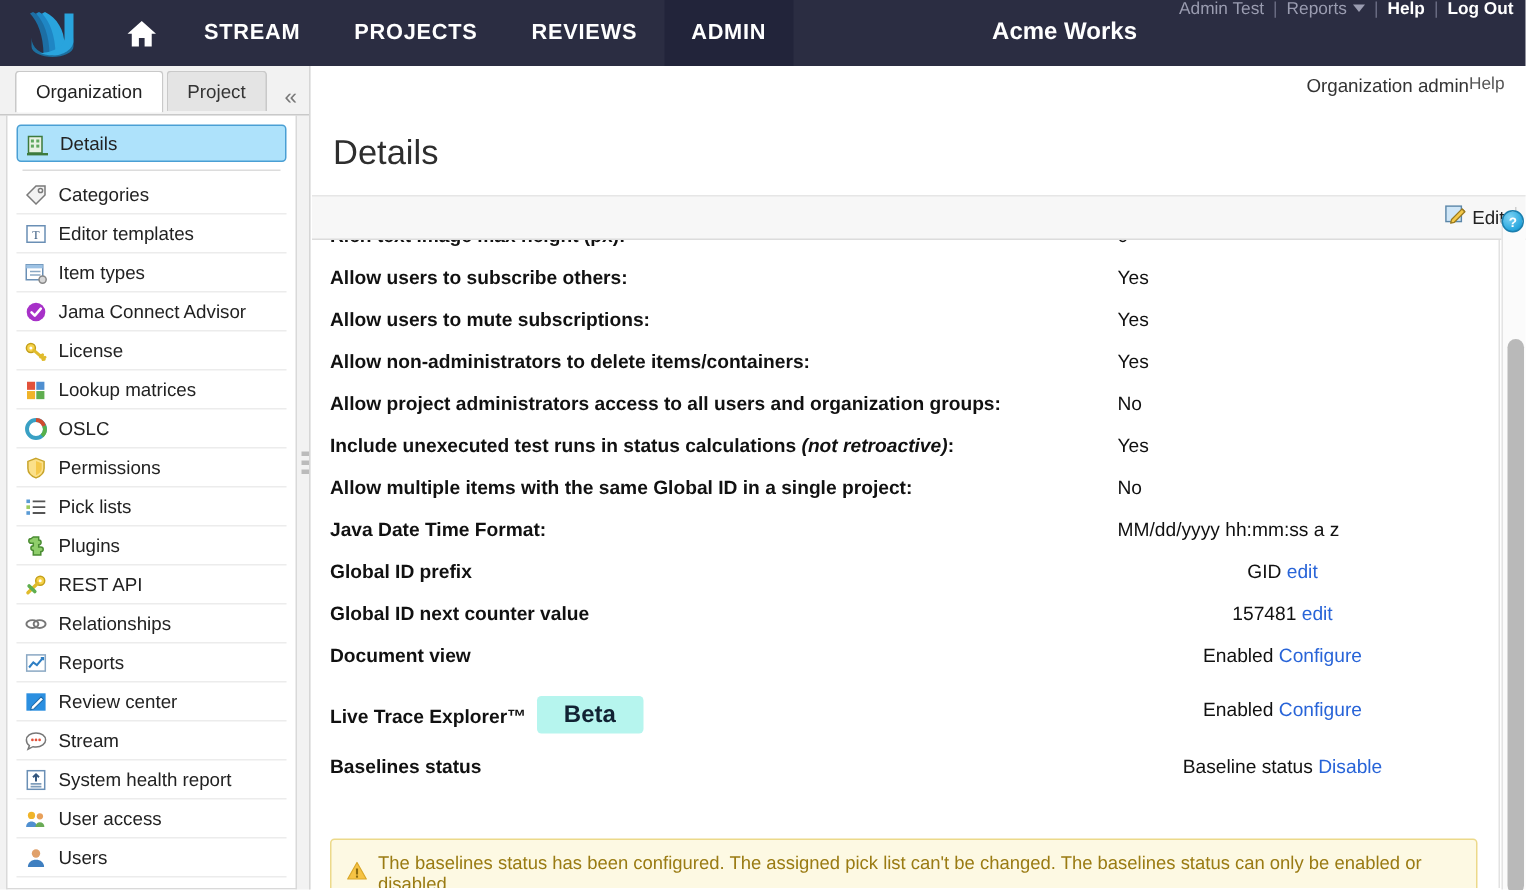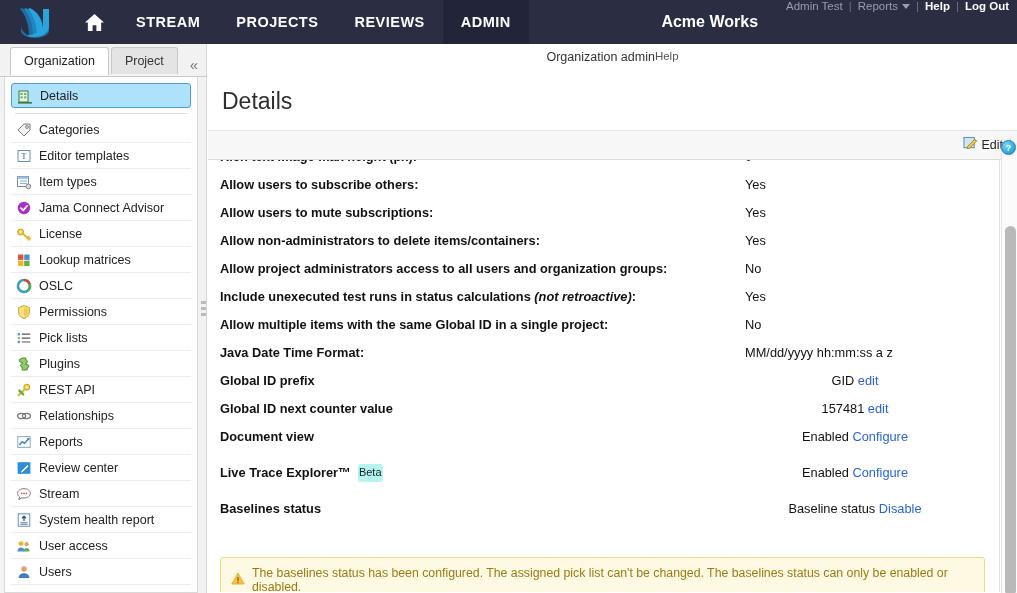--- a/index.html
+++ b/index.html
@@ -112,21 +112,21 @@
   .resize-handle i { display: block; width: 5px; height: 3px; background: #bbb; }
 
   
   #main {
     position: absolute; top: 44px; left: 208px;
     width: 809px; height: 549px;
     background: #ffffff;
   }
   .crumbbar {
     position: relative; height: 28px; padding: 6px 14px 0 14px;
-    display: flex; justify-content: center; align-items: flex-start;
+    display: flex; justify-content: flex-end; align-items: flex-start;
   }
   .crumb { font-size: 12.5px; color: #333; }
   .help-link { font-size: 11.5px; color: #555; cursor: pointer; }
   .title-row {
     position: relative; height: 58px; padding: 0 14px;
     display: flex; justify-content: space-between; align-items: center;
   }
   .page-title { font-size: 23px; color: #2e2e2e; font-weight: normal; }
   .count-chip {
     display: flex; align-items: center; gap: 6px;
@@ -161,22 +161,22 @@
   .dlabel {
     width: 525px; font-size: 12.8px; color: #111; font-weight: bold;
     line-height: 1.45;
   }
   .dlabel .ital { font-style: italic; }
   .dvalue { font-size: 12.8px; color: #111; line-height: 1.45; }
   .dvalue.ralign { width: 240px; text-align: center; padding-right: 20px; }
   .dvalue a, .lnk { color: #2864d8; text-decoration: none; cursor: pointer; }
   .beta-badge {
     display: inline-block; margin-left: 7px;
-    background: #b6f5ee; color: #123; font-size: 11px;
-    font-weight: normal; border-radius: 3px; padding: 1px 1px;
+    background: #b6f5ee; color: #123; font-size: 16px;
+    font-weight: bold; border-radius: 3px; padding: 1px 18px;
     vertical-align: 1px;
   }
   .gap-row { height: 8px; }
 
   .notice {
     margin: 9px 14px 0 12px;
     background: #fdf9e3; border: 1px solid #ecd98a;
     border-radius: 3px; padding: 8px 10px;
     display: flex; align-items: center; gap: 7px;
     font-size: 12.3px; color: #9a7b13;

